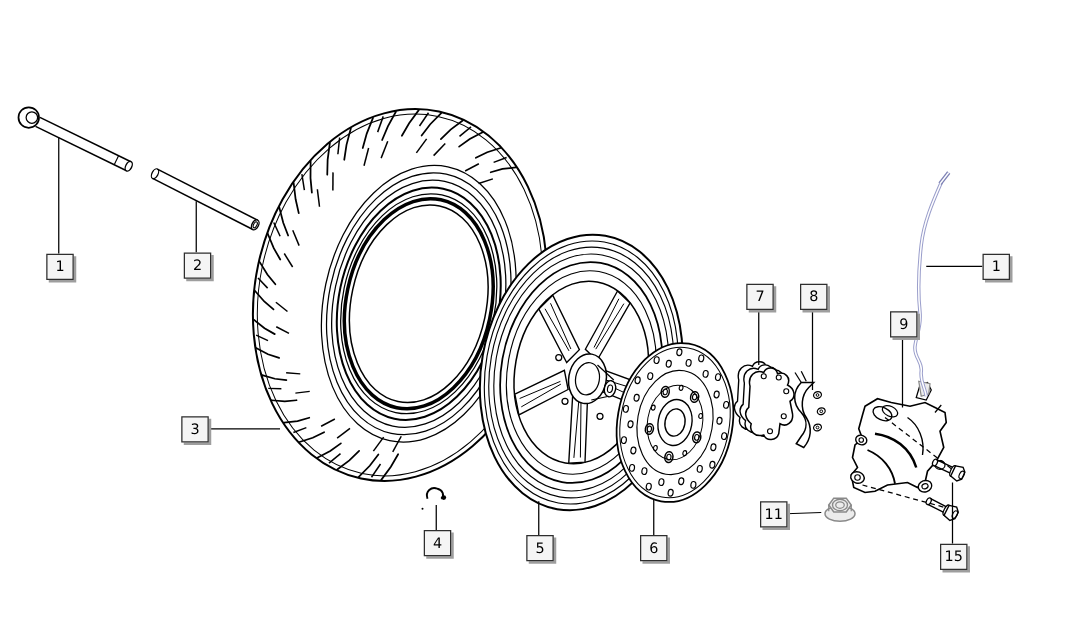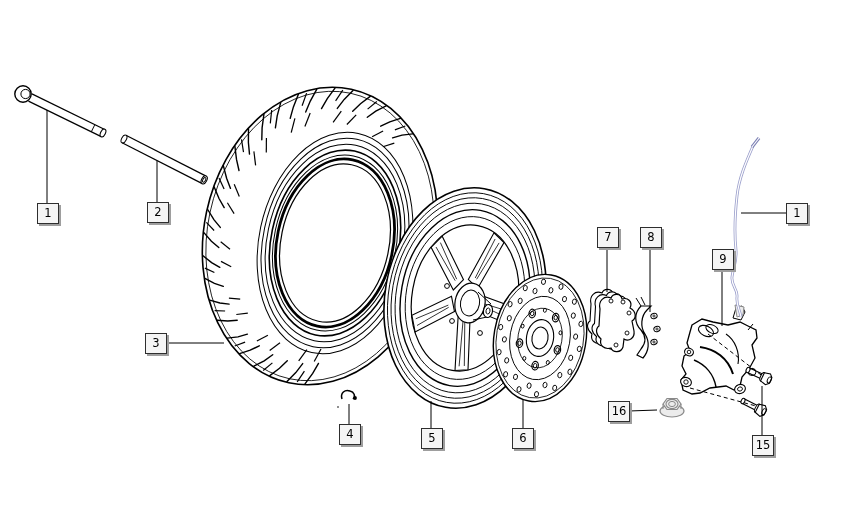--- a/index.html
+++ b/index.html
@@ -330,15 +330,15 @@
   <div class="callout c1">1</div>
   <div class="callout c2">2</div>
   <div class="callout c3">3</div>
   <div class="callout c4">4</div>
   <div class="callout c5">5</div>
   <div class="callout c6">6</div>
   <div class="callout c7">7</div>
   <div class="callout c8">8</div>
   <div class="callout c9">9</div>
   <div class="callout c10">15</div>
-  <div class="callout c11">16</div>
+  <div class="callout c11">11</div>
   <div class="callout c12">1</div>
 </div>
 
 </body></html>

